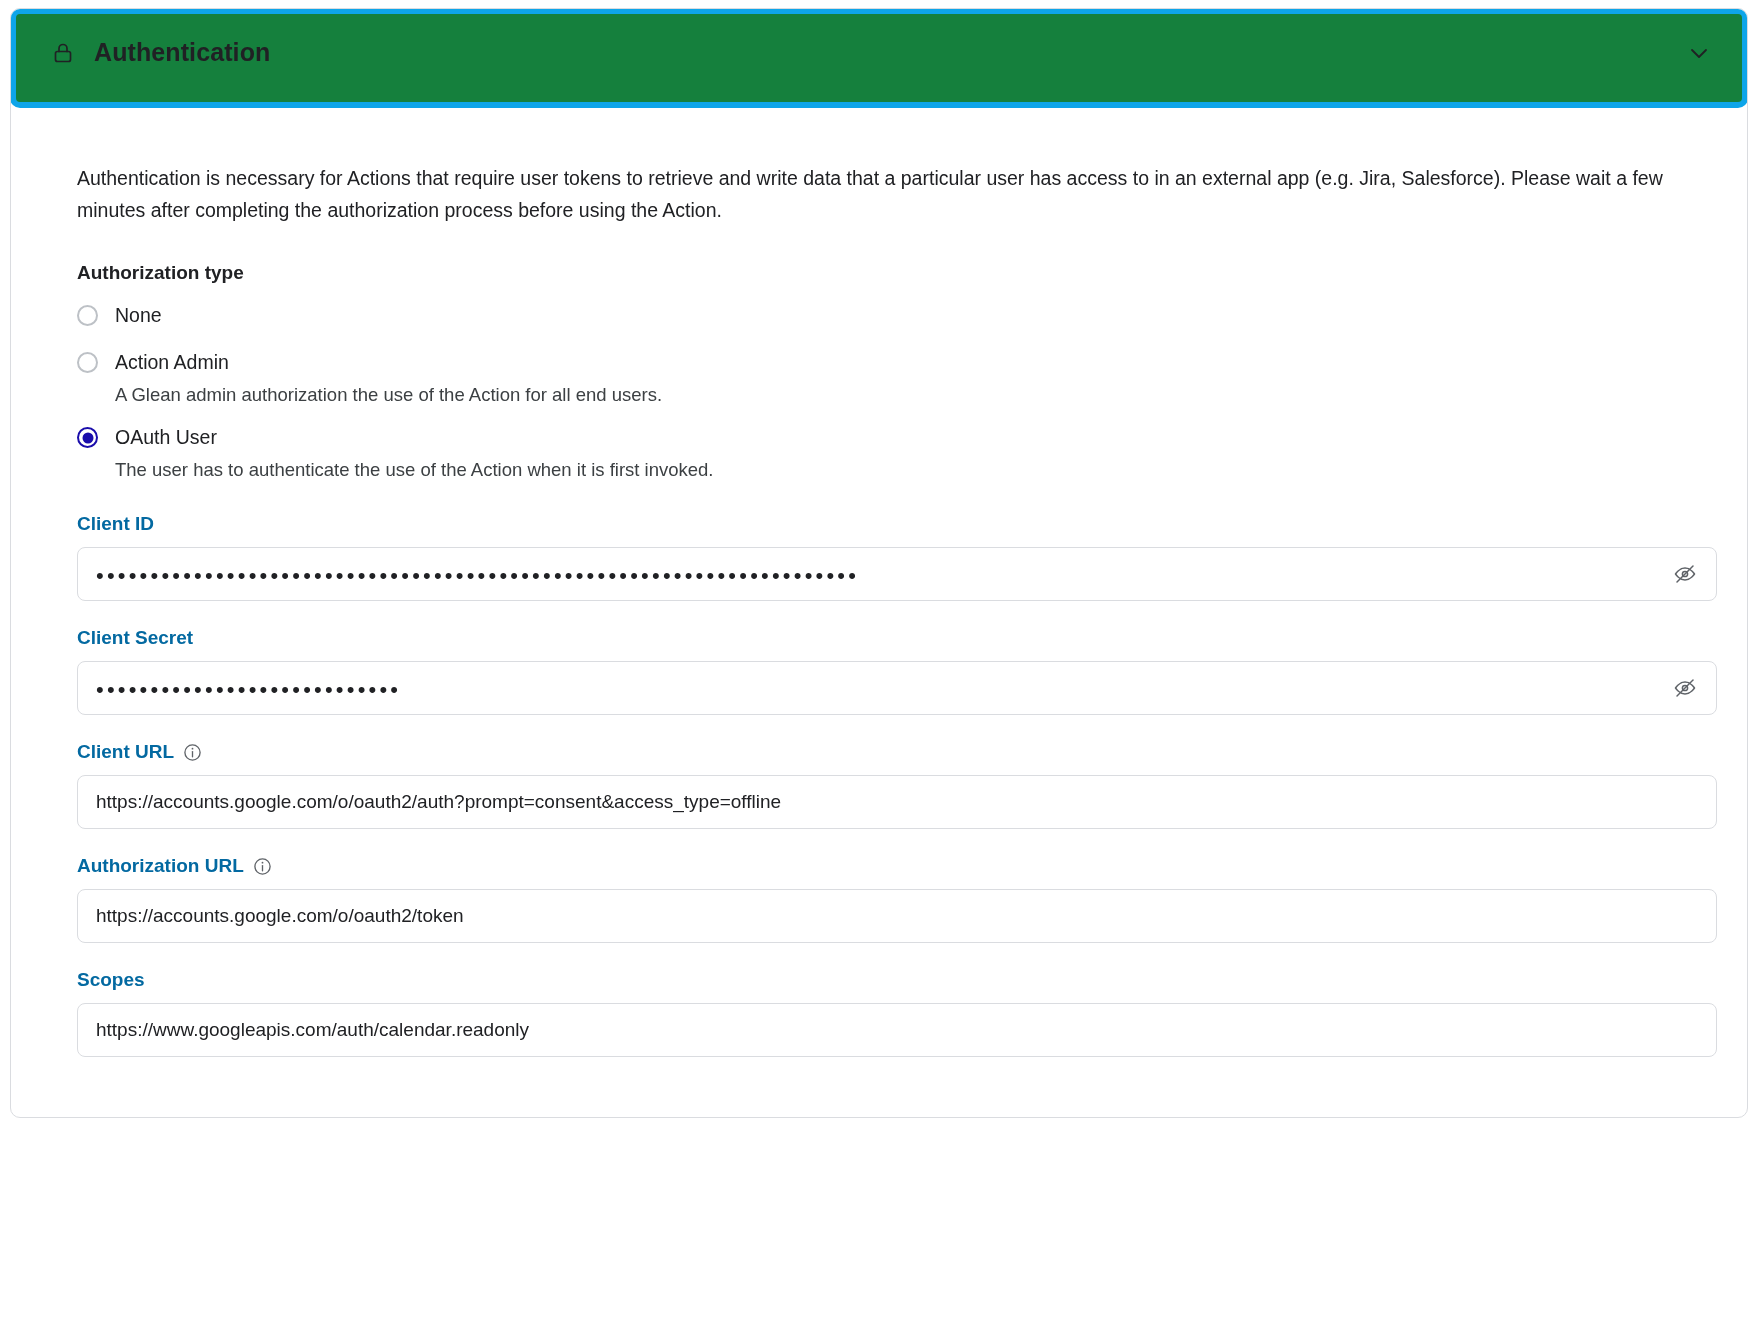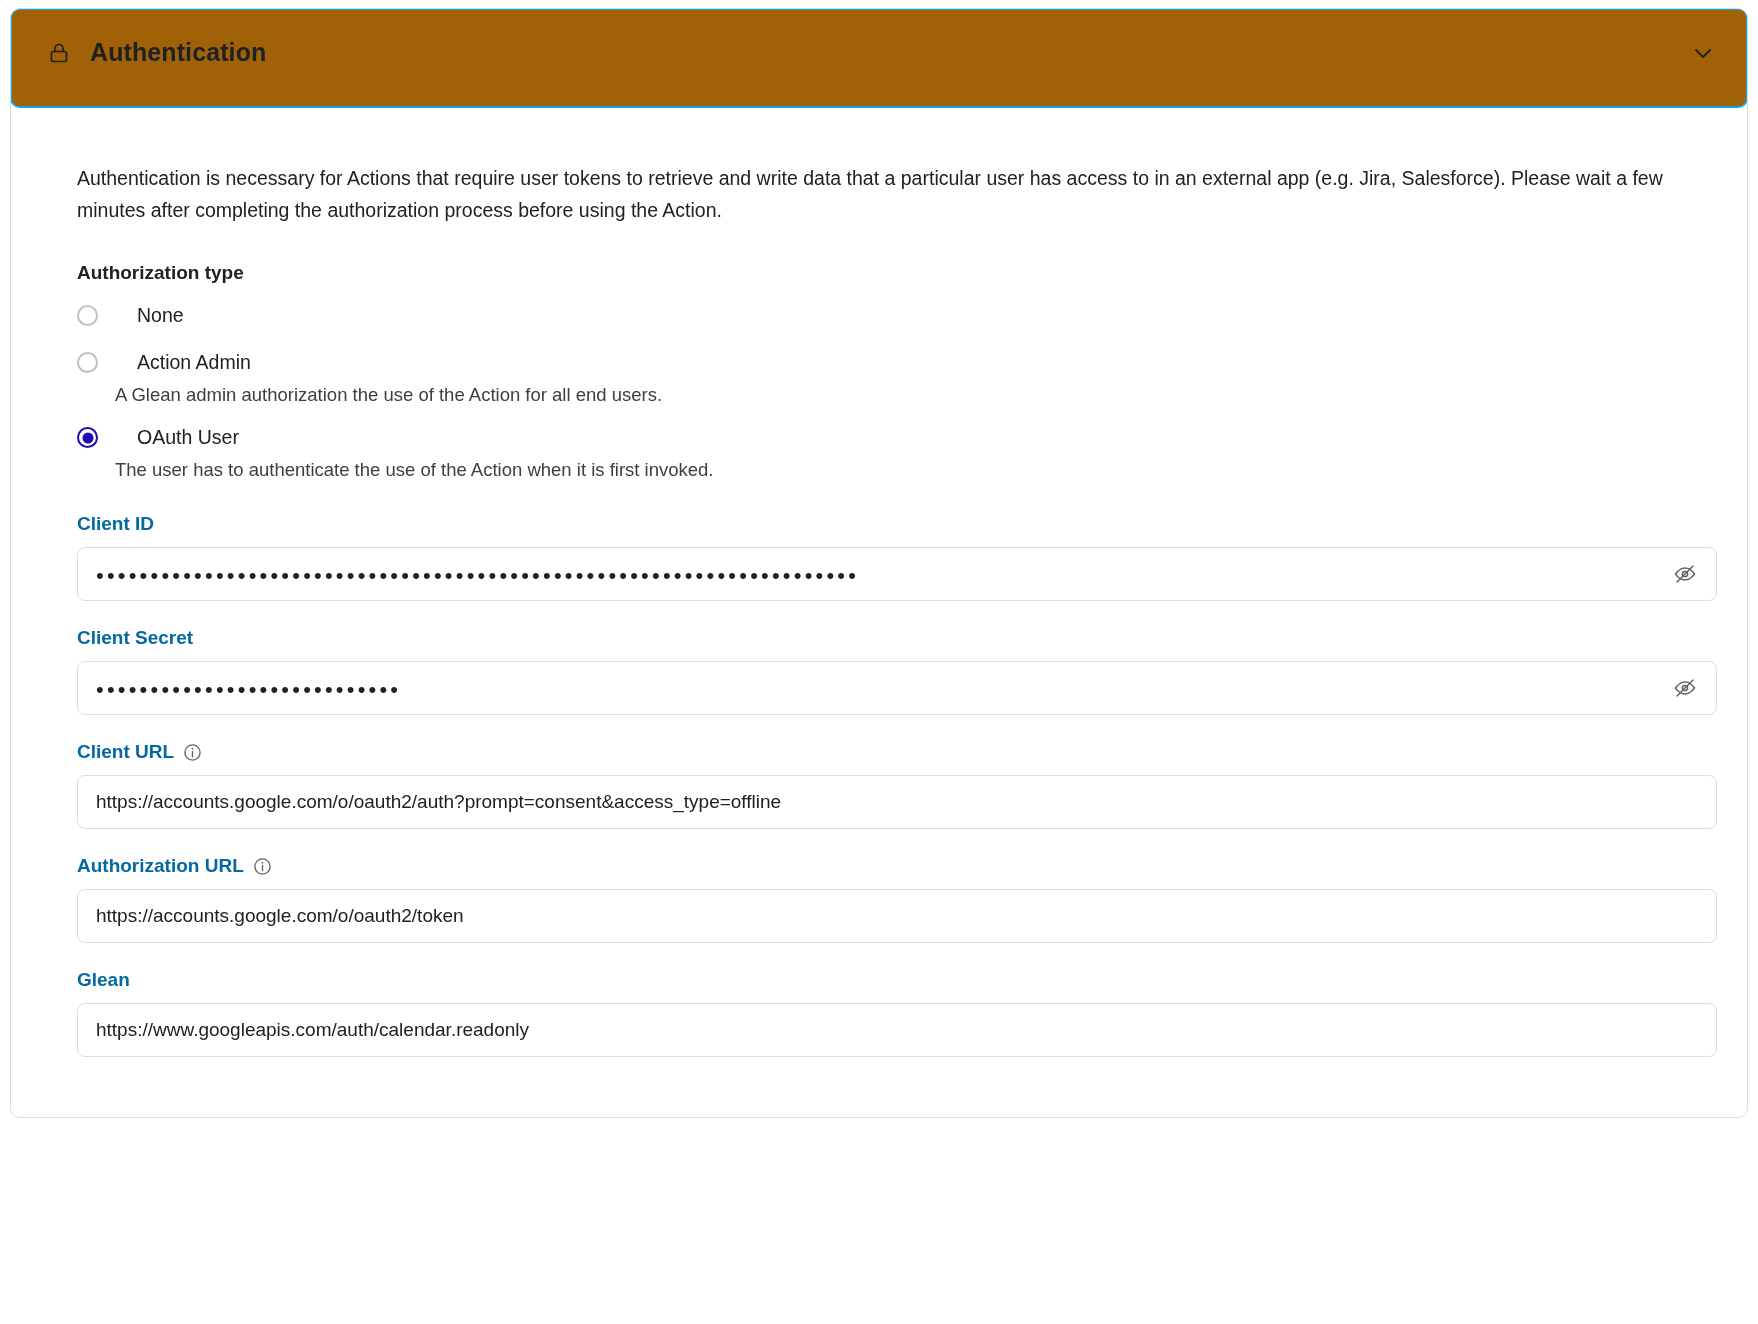--- a/index.html
+++ b/index.html
@@ -20,27 +20,27 @@
   .panel {
     border: 1px solid #dadce0;
     border-radius: 10px;
     background: #ffffff;
     overflow: hidden;
     box-sizing: border-box;
     width: 1738px;
   }
   .panel-header {
     height: 100px;
-    border: 2px solid #0ea5e9;
+    border: 6px solid #0ea5e9;
     border-radius: 10px;
     display: flex;
     align-items: center;
     padding: 0 30px 11px 34px;
     box-sizing: border-box;
-    background: #a16207;
+    background: #15803d;
     margin: -1px;
     width: calc(100% + 2px);
   }
   .panel-header .lock {
     width: 26px;
     height: 26px;
     margin-right: 18px;
     flex: none;
     display: flex;
     align-items: center;
@@ -74,21 +74,20 @@
     font-size: 19px;
     font-weight: 700;
     color: #202124;
     margin: 0 0 14px 30px;
   }
   .radio-row {
     display: flex;
     align-items: center;
     margin: 0 0 0 30px;
     padding: 6px 0;
-    gap: 22px;
   }
   .radio {
     width: 21px;
     height: 21px;
     border-radius: 50%;
     border: 2px solid #bdc1c6;
     box-sizing: border-box;
     background: #fff;
     margin-right: 17px;
     flex: none;
@@ -292,21 +291,21 @@
         </div>
         <div class="input">
           <span class="value">https://accounts.google.com/o/oauth2/token</span>
         </div>
       </div>
 
       <div class="gap-26"></div>
 
       <div class="field">
         <div class="field-label">
-          <span>Glean</span>
+          <span>Scopes</span>
         </div>
         <div class="input">
           <span class="value">https://www.googleapis.com/auth/calendar.readonly</span>
         </div>
       </div>
 
     </div>
   </div>
 </div>
 

